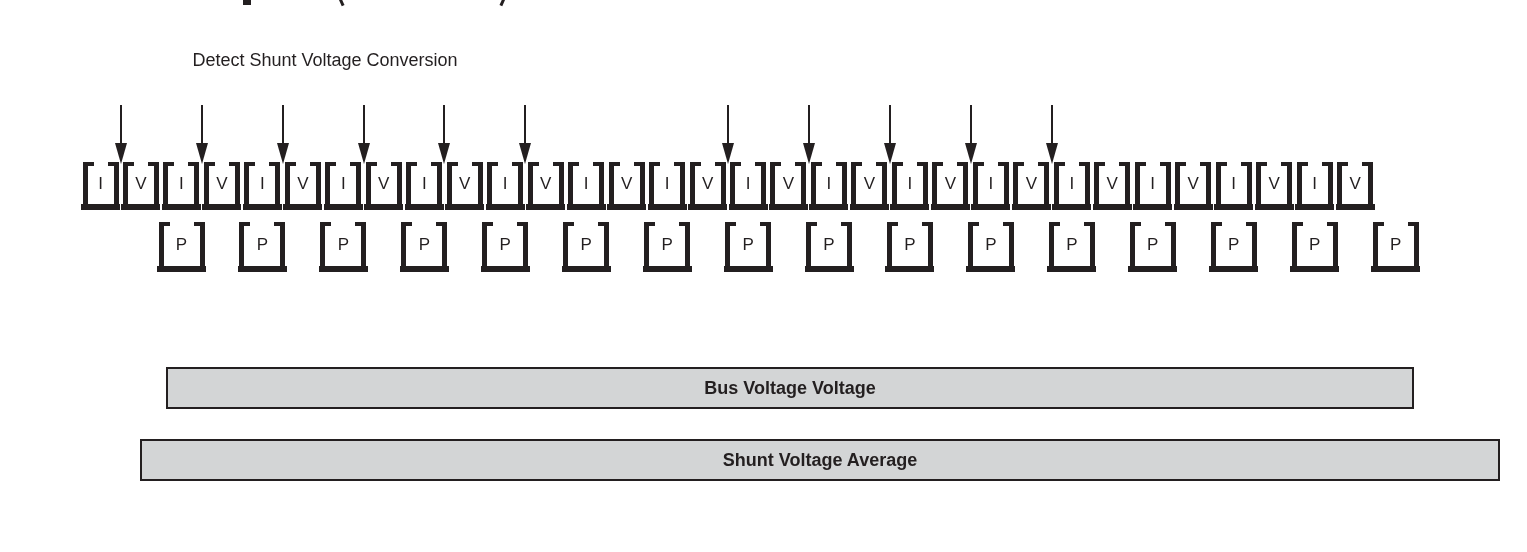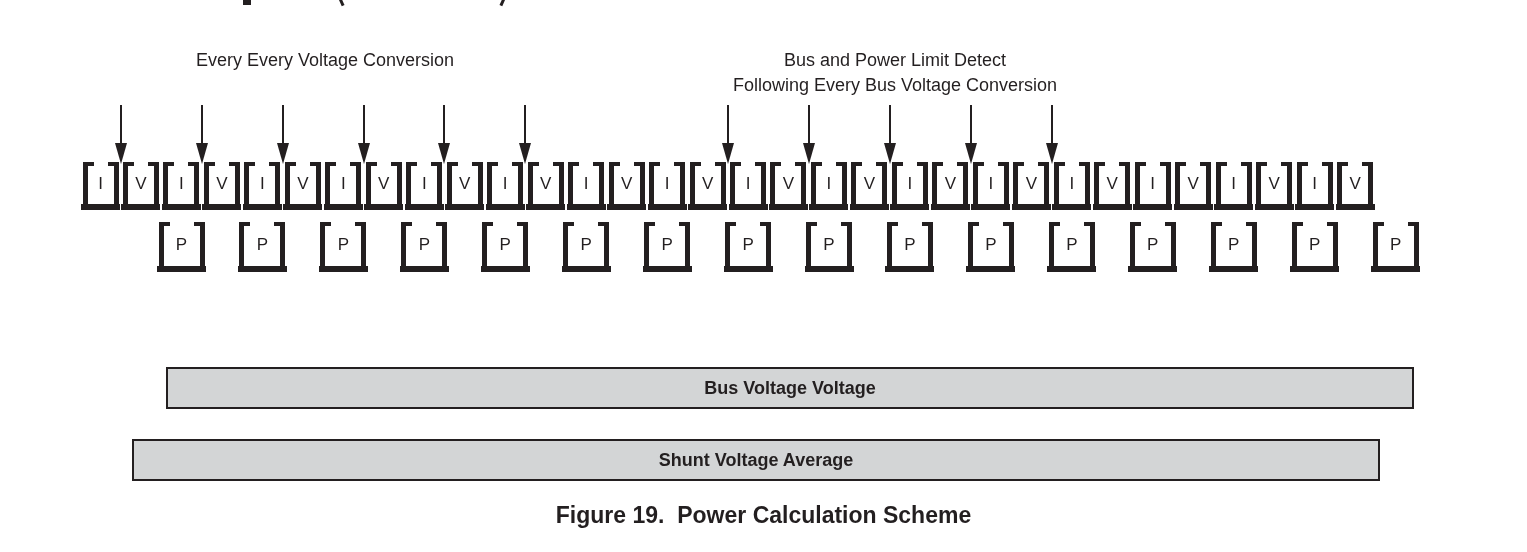--- a/index.html
+++ b/index.html
@@ -54,44 +54,40 @@
   .avgbar{
     position:absolute;height:42px;
     background:#d3d5d6;
     border:2px solid #231f20;
     box-sizing:border-box;
     display:flex;align-items:center;justify-content:center;
     font-size:18px;font-weight:bold;color:#231f20;
   }
   #bar-power{left:166px;top:296px;width:1247px;}
   #bar-bus{left:166px;top:367px;width:1248px;}
-  #bar-shunt{left:132px;top:439px;width:1248px;text-align:right;}
+  #bar-shunt{left:140px;top:439px;width:1360px;text-align:right;}
 
   .caption{
     position:absolute;left:0;right:0;top:502px;
     text-align:center;
     font-size:23px;font-weight:bold;color:#231f20;
     white-space:pre;
   }
 </style>
 </head>
 <body>
 
 <div class="canvas">
 
   <div class="frag sq" style="left:243px;"></div>
   <div class="frag par-l" style="left:340px;"></div>
   <div class="frag par-r" style="left:501px;"></div>
 
   <div class="anno" style="left:125px;top:48px;width:400px;">
-    <div>Every Every Voltage Conversion</div>
-  </div>
-  <div class="anno" style="left:695px;top:48px;width:400px;">
-    <div>Bus and Power Limit Detect</div>
-    <div>Following Every Bus Voltage Conversion</div>
+    <div>Detect Shunt Voltage Conversion</div>
   </div>
 
   <div id="gen-root">
       <div class="cbox" style="left: 82.5px; top: 162px; width: 36px; height: 48px;">
         <span class="wall l"></span>
         <span class="wall r"></span>
         <span class="lip l"></span>
         <span class="lip r"></span>
         <span class="base"></span>
         <span class="letter">I</span>
@@ -518,15 +514,14 @@
       </div>
     </div>
 
   <div class="avgbar" id="bar-bus">
     <span>Bus Voltage Voltage</span>
   </div>
   <div class="avgbar" id="bar-shunt">
     <span>Shunt Voltage Average</span>
   </div>
 
-  <div class="caption">Figure 19.  Power Calculation Scheme</div>
 
 </div>
 
 </body></html>

